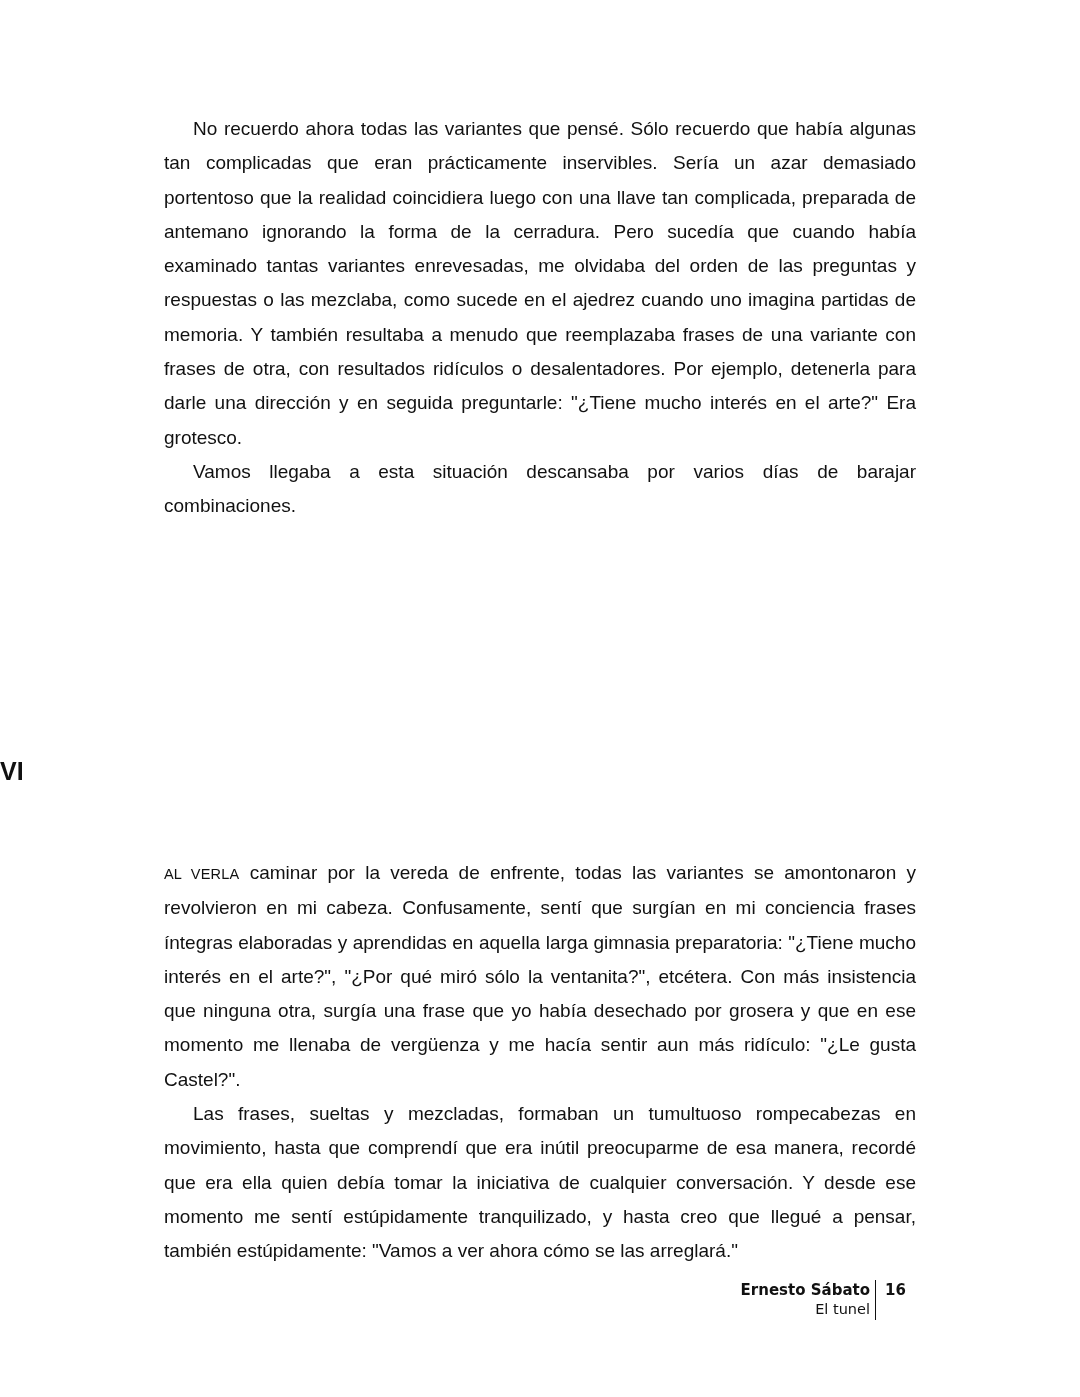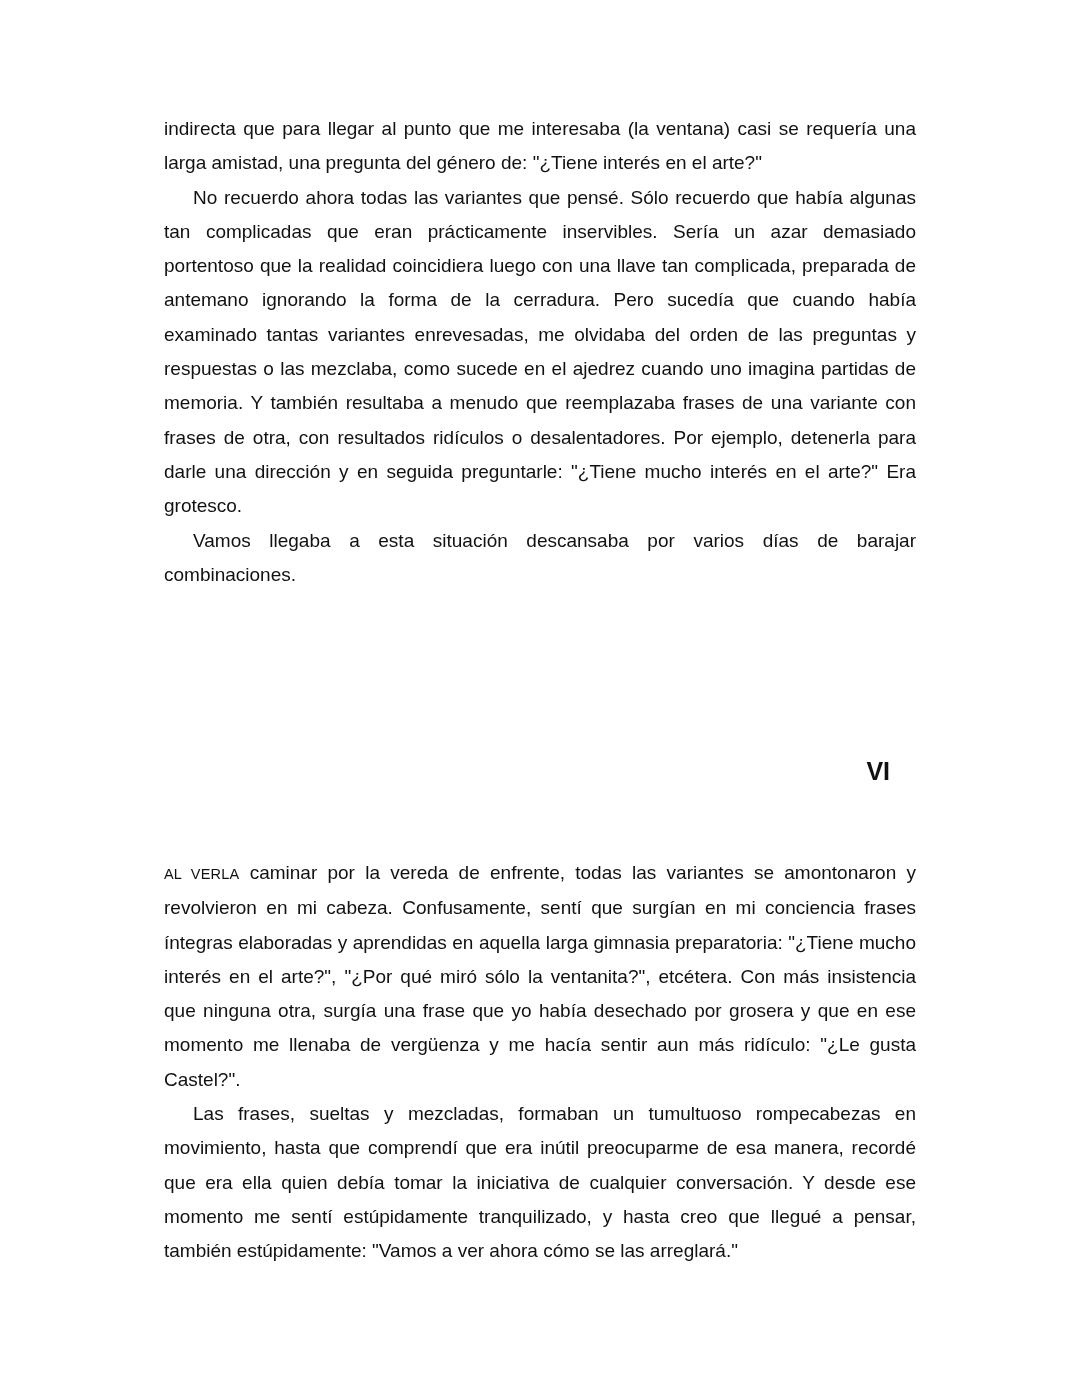--- a/index.html
+++ b/index.html
@@ -36,21 +36,21 @@
     }
     .text-block p.indent {
       text-indent: 29px;
     }
     .top-block { top: 112px; }
     .chapter-heading {
       position: absolute;
       top: 754px;
       left: 0;
       width: 890px;
-      text-align: right;
+      text-align: left;
       font-family: "Liberation Sans", sans-serif;
       font-weight: bold;
       font-size: 25px;
       line-height: 34px;
       color: #111111;
     }
     .bottom-block { top: 856px; }
     .smallcaps {
       font-size: 14.5px;
       letter-spacing: 0.2px;
@@ -94,26 +94,32 @@
       line-height: 20px;
       color: #111;
     }
   </style>
 </head>
 <body>
 
 <div class="page">
 
   <div class="text-block top-block">
-    <p>indirecta que para llegar al punto que me interesaba (la ventana) casi se requería una larga amistad, una pregunta del género de: "¿Tiene interés en el arte?"</p>
     <p class="indent">No recuerdo ahora todas las variantes que pensé. Sólo recuerdo que había algunas tan complicadas que eran prácticamente inservibles. Sería un azar demasiado portentoso que la realidad coincidiera luego con una llave tan complicada, preparada de antemano ignorando la forma de la cerradura. Pero sucedía que cuando había examinado tantas variantes enrevesadas, me olvidaba del orden de las preguntas y respuestas o las mezclaba, como sucede en el ajedrez cuando uno imagina partidas de memoria. Y también resultaba a menudo que reemplazaba frases de una variante con frases de otra, con resultados ridículos o desalentadores. Por ejemplo, detenerla para darle una dirección y en seguida preguntarle: "¿Tiene mucho interés en el arte?" Era grotesco.</p>
     <p class="indent">Vamos llegaba a esta situación descansaba por varios días de barajar combinaciones.</p>
   </div>
 
   <div class="chapter-heading">VI</div>
 
   <div class="text-block bottom-block">
     <p><span class="smallcaps">AL VERLA</span><span> caminar por la vereda de enfrente, todas las variantes se amontonaron y revolvieron en mi cabeza. Confusamente, sentí que surgían en mi conciencia frases íntegras elaboradas y aprendidas en aquella larga gimnasia preparatoria: "¿Tiene mucho interés en el arte?", "¿Por qué miró sólo la ventanita?", etcétera. Con más insistencia que ninguna otra, surgía una frase que yo había desechado por grosera y que en ese momento me llenaba de vergüenza y me hacía sentir aun más ridículo: "¿Le gusta Castel?".</span></p>
     <p class="indent">Las frases, sueltas y mezcladas, formaban un tumultuoso rompecabezas en movimiento, hasta que comprendí que era inútil preocuparme de esa manera, recordé que era ella quien debía tomar la iniciativa de cualquier conversación. Y desde ese momento me sentí estúpidamente tranquilizado, y hasta creo que llegué a pensar, también estúpidamente: "Vamos a ver ahora cómo se las arreglará."</p>
   </div>
 
+  <div class="footer">
+    <div class="footer-left">
+      <div class="footer-author">Ernesto Sábato</div>
+      <div class="footer-title">El tunel</div>
+    </div>
+    <div class="footer-page">16</div>
+  </div>
 
 </div>
 
 </body></html>

